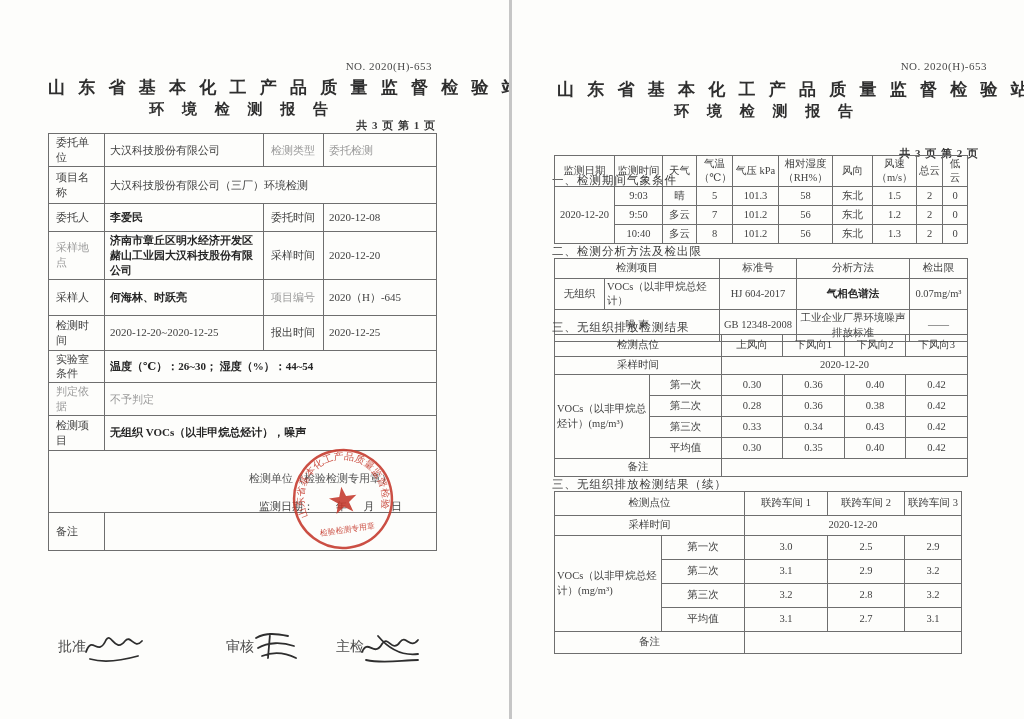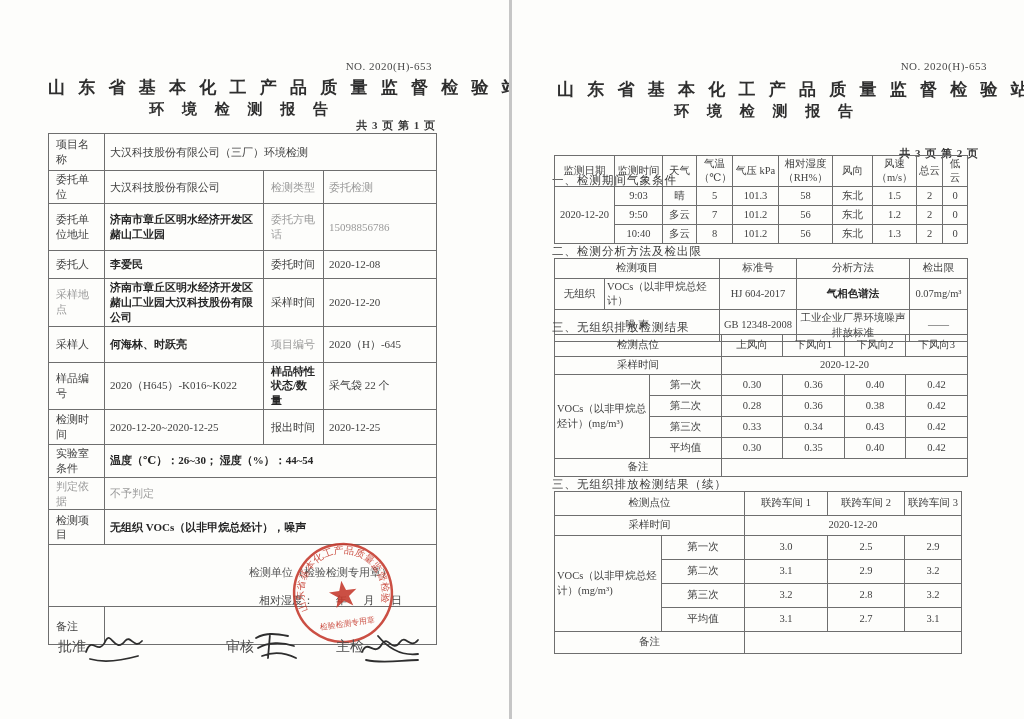--- a/index.html
+++ b/index.html
@@ -45,60 +45,48 @@
     <div class="abs page-label" style="right:73px;top:118px;">共 3 页 第 1 页</div>
 
     <table class="abs info-table" style="left:48px;top:133px;width:388px;">
       <colgroup>
           <col style="width:56px">
           <col style="width:159px">
           <col style="width:60px">
           <col style="width:113px">
         </colgroup>
       <tbody>
-          <tr style="height:37px">
-        <td class="lbl">项目名称</td>
-        <td colspan="3">大汉科技股份有限公司（三厂）环境检测</td>
-      </tr>
-      <tr style="height:33px">
+          <tr style="height:33px">
         <td class="lbl">委托单位</td>
         <td>大汉科技股份有限公司</td>
         <td class="lbl faded">检测类型</td>
         <td class="faded">委托检测</td>
       </tr>
-      <tr style="height:47px">
-        <td class="lbl">委托单位地址</td>
-        <td class="b">济南市章丘区明水经济开发区赭山工业园</td>
-        <td class="lbl faded">委托方电话</td>
-        <td class="faded">15098856786</td>
+      <tr style="height:37px">
+        <td class="lbl">项目名称</td>
+        <td colspan="3">大汉科技股份有限公司（三厂）环境检测</td>
       </tr>
       <tr style="height:28px">
         <td class="lbl">委托人</td>
         <td class="b">李爱民</td>
         <td class="lbl">委托时间</td>
         <td>2020-12-08</td>
       </tr>
       <tr style="height:37px">
         <td class="lbl faded">采样地点</td>
         <td class="b">济南市章丘区明水经济开发区赭山工业园大汉科技股份有限公司</td>
         <td class="lbl">采样时间</td>
         <td>2020-12-20</td>
       </tr>
       <tr style="height:36px">
         <td class="lbl">采样人</td>
         <td class="b">何海林、时跃亮</td>
         <td class="lbl faded">项目编号</td>
         <td>2020（H）-645</td>
       </tr>
-      <tr style="height:42px">
-        <td class="lbl">样品编号</td>
-        <td>2020（H645）-K016~K022</td>
-        <td class="lbl b">样品特性状态/数量</td>
-        <td>采气袋 22 个</td>
-      </tr>
       <tr style="height:35px">
         <td class="lbl">检测时间</td>
         <td>2020-12-20~2020-12-25</td>
         <td class="lbl">报出时间</td>
         <td>2020-12-25</td>
       </tr>
       <tr style="height:30px">
         <td class="lbl">实验室条件</td>
         <td colspan="3" class="b">温度（℃）：26~30；  湿度（%）：44~54</td>
       </tr>
@@ -106,21 +94,21 @@
         <td class="lbl faded">判定依据</td>
         <td colspan="3" class="faded">不予判定</td>
       </tr>
       <tr style="height:35px">
         <td class="lbl">检测项目</td>
         <td colspan="3" class="b">无组织 VOCs（以非甲烷总烃计），噪声</td>
       </tr>
       <tr style="height:62px">
         <td colspan="4" class="sign-cell">
           <div class="sign-unit">检测单位（检验检测专用章）</div>
-          <div class="sign-date">相对湿度：        年      月      日</div>
+          <div class="sign-date">监测日期：        年      月      日</div>
           <svg class="stamp" width="104" height="104" viewBox="0 0 100 100">
             <circle cx="50" cy="50" r="47" fill="none" stroke="#c5382b" stroke-width="2.4"></circle>
             <path id="ringPath" d="M 14,62 A 38,38 0 1 1 86,62" fill="none"></path>
             <text font-size="9" fill="#c5382b"><textPath href="#ringPath" textLength="156" lengthAdjust="spacingAndGlyphs">山东省基本化工产品质量监督检验站</textPath></text>
             <polygon points="50,38 53.3,47.5 63.3,47.7 55.3,53.7 58.2,63.3 50,57.6 41.8,63.3 44.7,53.7 36.7,47.7 46.7,47.5" fill="#c5382b"></polygon>
             <text x="50" y="82" font-size="7.6" fill="#c5382b" text-anchor="middle">检验检测专用章</text>
           </svg>
         </td>
       </tr>
       <tr style="height:38px">

